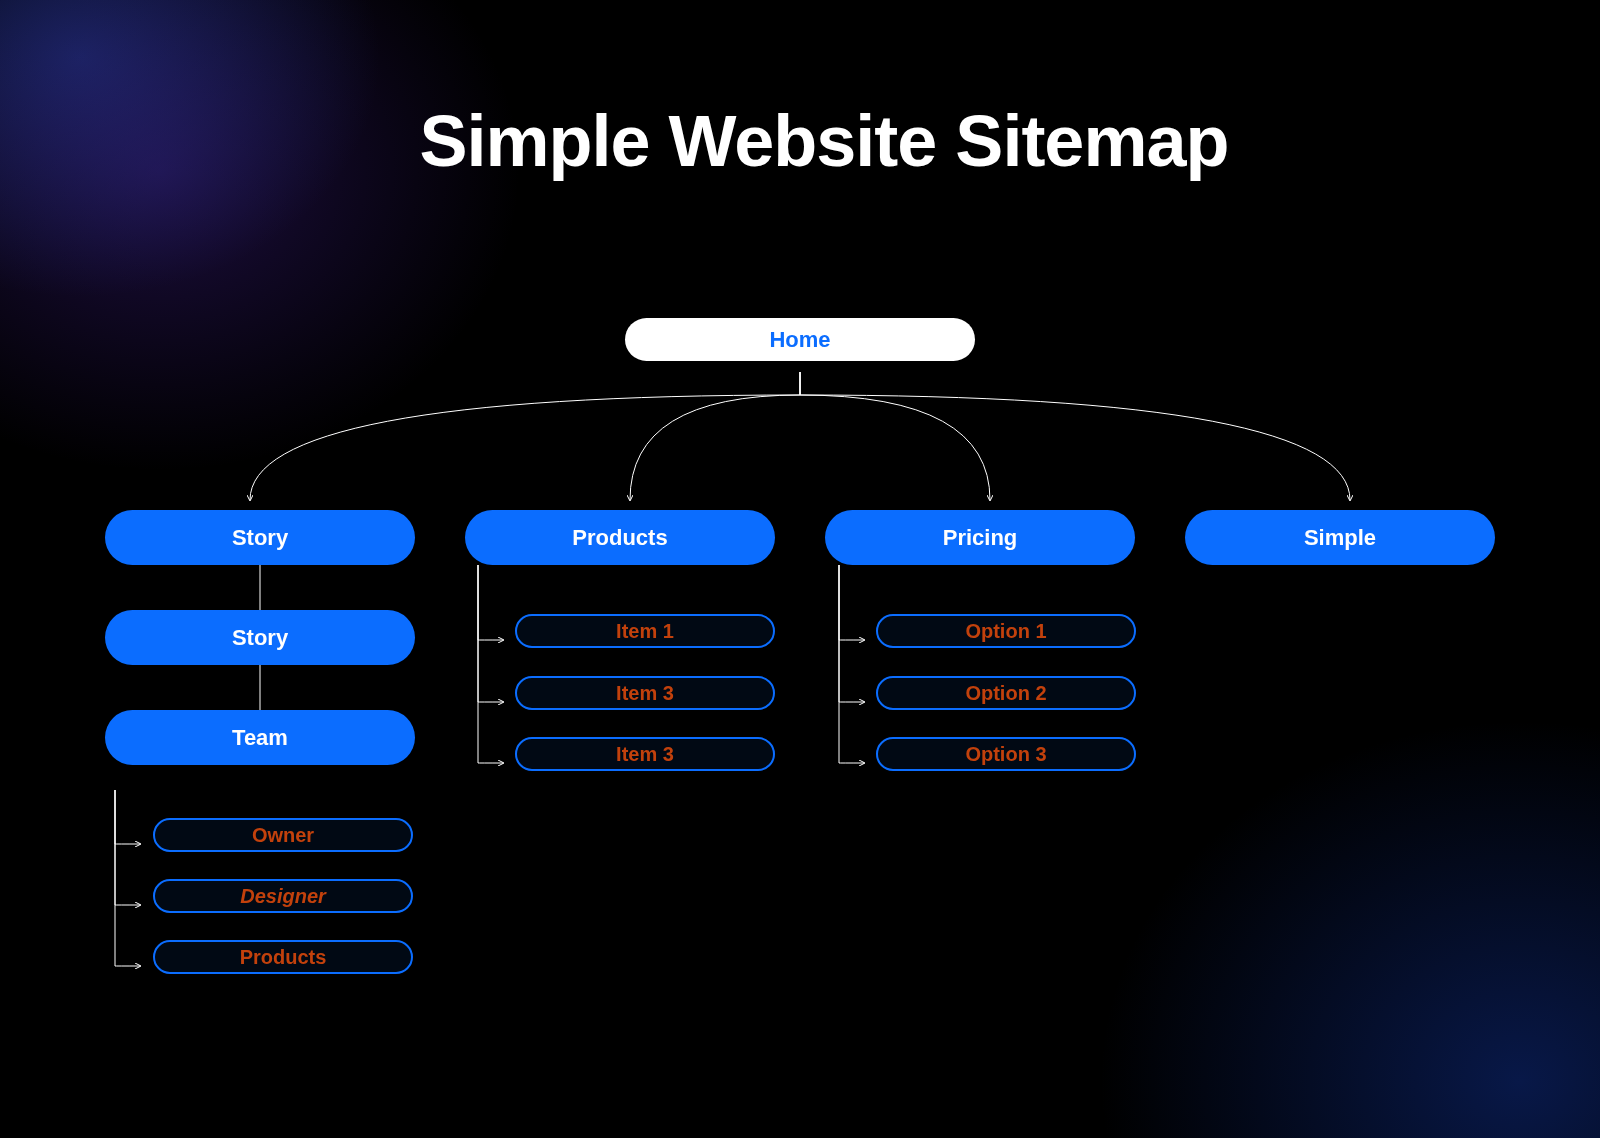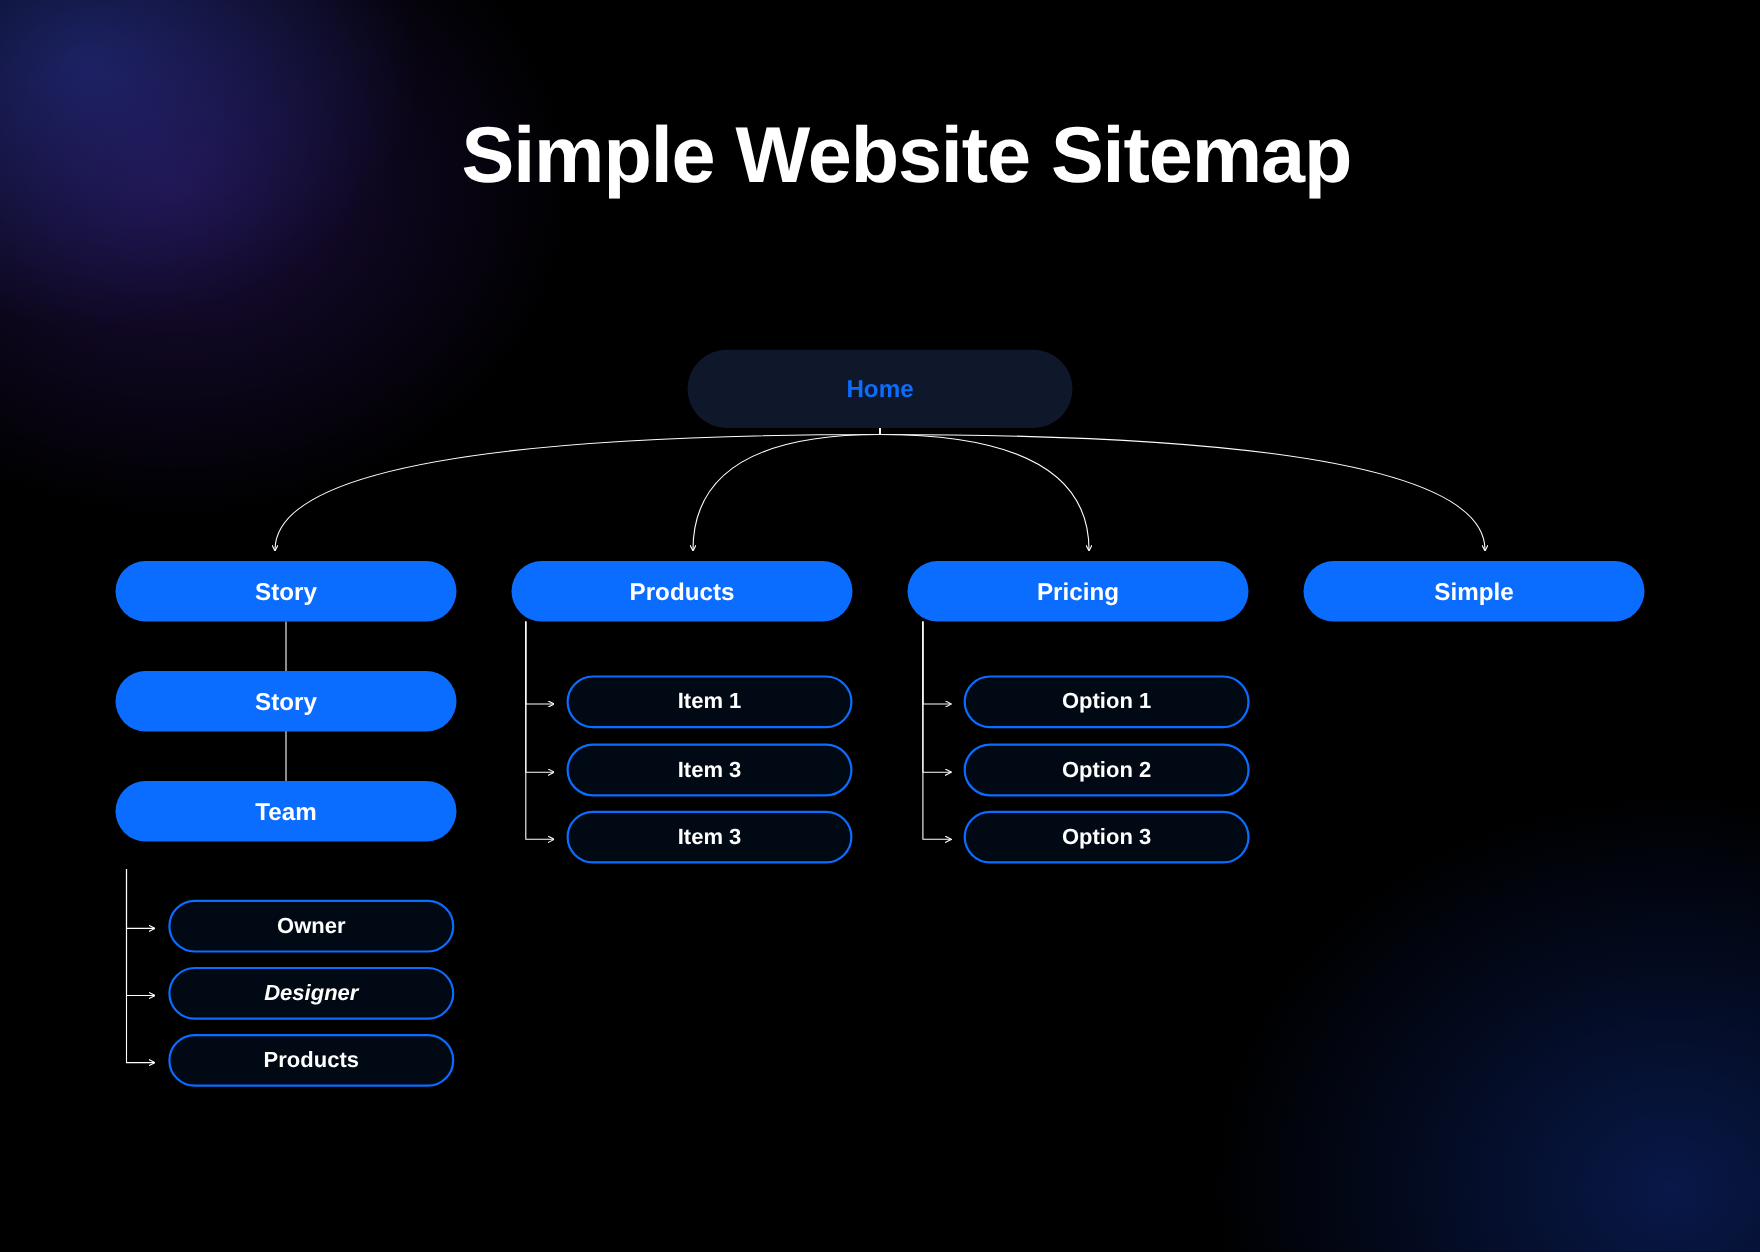--- a/index.html
+++ b/index.html
@@ -29,38 +29,38 @@
     .node {
       position: absolute;
       display: flex;
       align-items: center;
       justify-content: center;
       border-radius: 999px;
       font-weight: 600;
     }
     .node-home {
       width: 350px;
-      height: 71px;
-      background: #0f172a;
+      height: 43px;
+      background: #ffffff;
       color: #0b6dff;
       font-size: 22px;
     }
     .node-solid {
       width: 310px;
       height: 55px;
       background: #0b6dff;
       color: #ffffff;
       font-size: 22px;
     }
     .node-outline {
       width: 260px;
-      height: 48px;
+      height: 34px;
       background: rgba(11, 109, 255, 0.08);
       border: 2px solid #0b6dff;
-      color: #ffffff;
+      color: #c2410c;
       font-size: 20px;
     }
     svg.connectors {
       position: absolute;
       top: 0;
       left: 0;
       width: 1600px;
       height: 1138px;
       pointer-events: none;
     }

